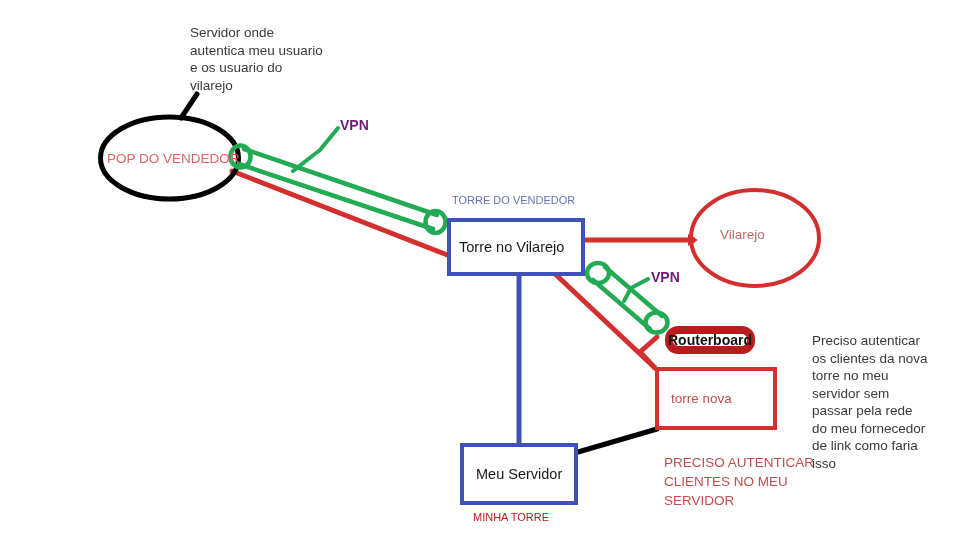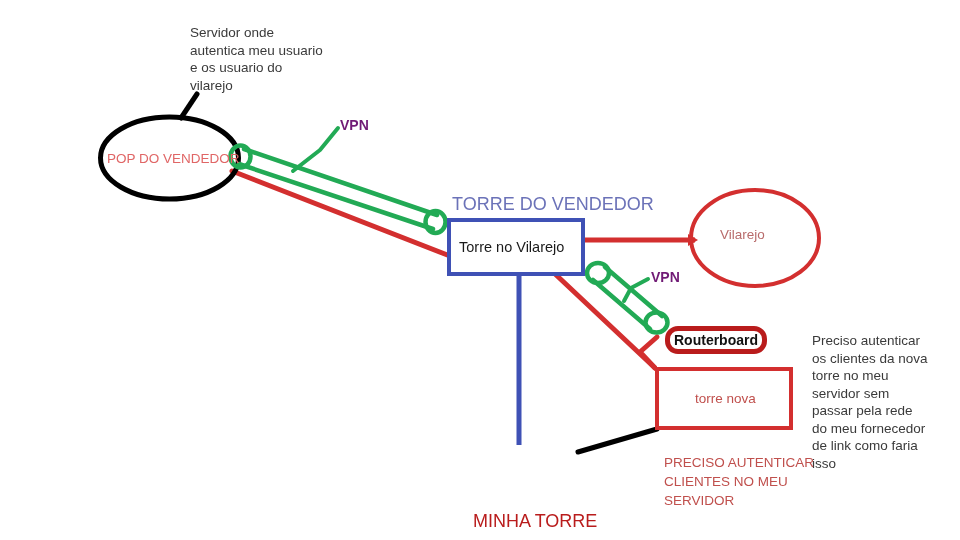--- a/index.html
+++ b/index.html
@@ -82,24 +82,23 @@
   }
   #box-torre-vilarejo .txt {
     padding-left: 8px;
     color: #1a1a1a;
     font-size: 14.5px;
   }
 
   #box-torre-nova {
     left: 655px;
     top: 367px;
-    width: 138px;
+    width: 122px;
     height: 63px;
     border: 4px solid #d32f2f;
-    padding-left: 24px;
   }
   #box-torre-nova .txt {
     padding-left: 12px;
     color: #c0504d;
     font-size: 13.5px;
   }
 
   #box-meu-servidor {
     left: 460px;
     top: 443px;
@@ -109,35 +108,35 @@
   }
   #box-meu-servidor .txt {
     padding-left: 12px;
     color: #1a1a1a;
     font-size: 14.5px;
   }
 
   #box-routerboard {
     left: 665px;
     top: 326px;
-    width: 102px;
+    width: 90px;
     height: 28px;
-    border: 5px solid #b91c1c;
+    border: 8px solid #b91c1c;
     border-radius: 13px;
     justify-content: center;
   }
   #box-routerboard .txt {
     color: #111111;
     font-size: 14px;
     font-weight: bold;
   }
 
   .cap-label {
     position: absolute;
-    font-size: 18px;
+    font-size: 11px;
     white-space: nowrap;
   }
   #cap-torre-vendedor {
     left: 452px;
     top: 194px;
     color: #6b72b8;
   }
   #cap-minha-torre {
     left: 473px;
     top: 511px;
@@ -232,20 +231,23 @@
   </div>
 
   <div class="rect-node" id="box-routerboard">
     <span class="txt">Routerboard</span>
   </div>
 
   <div class="rect-node" id="box-torre-nova">
     <span class="txt">torre nova</span>
   </div>
 
+  <div class="rect-node" id="box-meu-servidor">
+    <span class="txt">Meu Servidor</span>
+  </div>
 
   <div class="cap-label" id="cap-minha-torre">MINHA TORRE</div>
 
   <div class="vpn-label" id="vpn-label-1">VPN</div>
 
   <div class="vpn-label" id="vpn-label-2">VPN</div>
 
   <div id="red-note">PRECISO AUTENTICAR
 CLIENTES NO MEU
 SERVIDOR</div>

